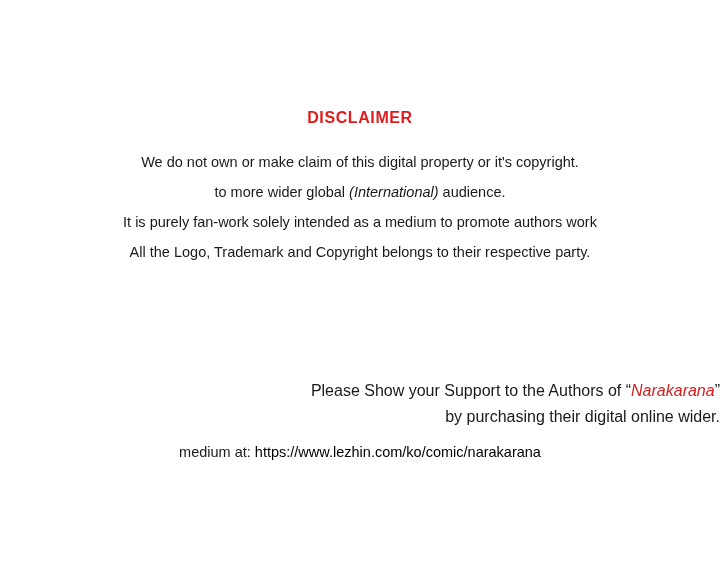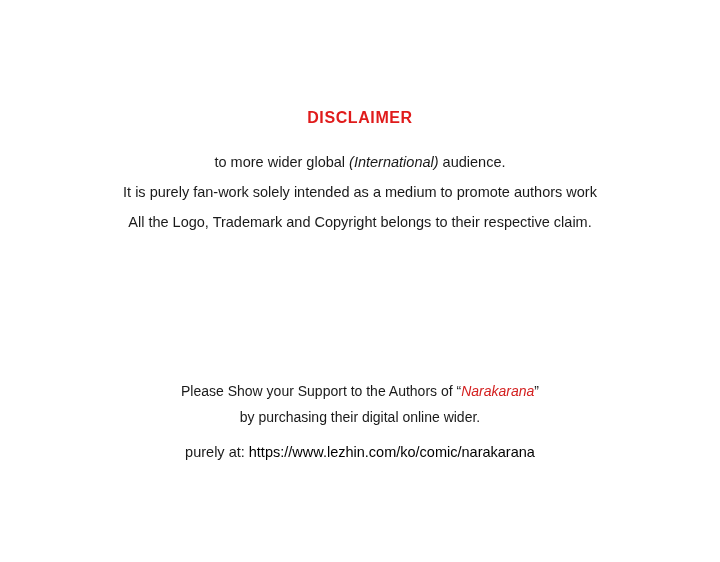--- a/index.html
+++ b/index.html
@@ -47,25 +47,26 @@
     font-style: italic;
   }
   .support-block {
     position: absolute;
     top: 378px;
     left: 0;
     width: 720px;
     text-align: center;
   }
   .support-line {
-    font-size: 14px;
+    font-size: 16px;
     line-height: 26px;
     color: #1a1a1a;
     margin: 0;
     white-space: nowrap;
+    text-align: right;
   }
   .title-red {
     color: #d42020;
     font-style: italic;
   }
   .visit-line {
     position: absolute;
     top: 440px;
     left: 0;
     width: 720px;
@@ -83,29 +84,30 @@
   }
 </style>
 </head>
 <body>
 
 <div class="page">
 
   <div class="disclaimer-block">
     <div class="disclaimer-title">DISCLAIMER</div>
 
+    <p class="disclaimer-line">We do not own or make claim of this digital property or it's copyright.</p>
 
     <p class="disclaimer-line"><span>to more wider global </span><span class="emph">(International)</span><span> audience.</span></p>
 
     <p class="disclaimer-line">It is purely fan-work solely intended as a medium to promote authors work</p>
 
-    <p class="disclaimer-line">All the Logo, Trademark and Copyright belongs to their respective claim.</p>
+    <p class="disclaimer-line">All the Logo, Trademark and Copyright belongs to their respective party.</p>
   </div>
 
   <div class="support-block">
     <p class="support-line"><span>Please Show your Support to the Authors of “</span><span class="title-red">Narakarana</span><span>”</span></p>
 
     <p class="support-line">by purchasing their digital online wider.</p>
   </div>
 
-  <div class="visit-line"><span class="visit-label">purely at: </span><a class="visit-url" href="#">https://www.lezhin.com/ko/comic/narakarana</a></div>
+  <div class="visit-line"><span class="visit-label">medium at: </span><a class="visit-url" href="#">https://www.lezhin.com/ko/comic/narakarana</a></div>
 
 </div>
 
 </body></html>

